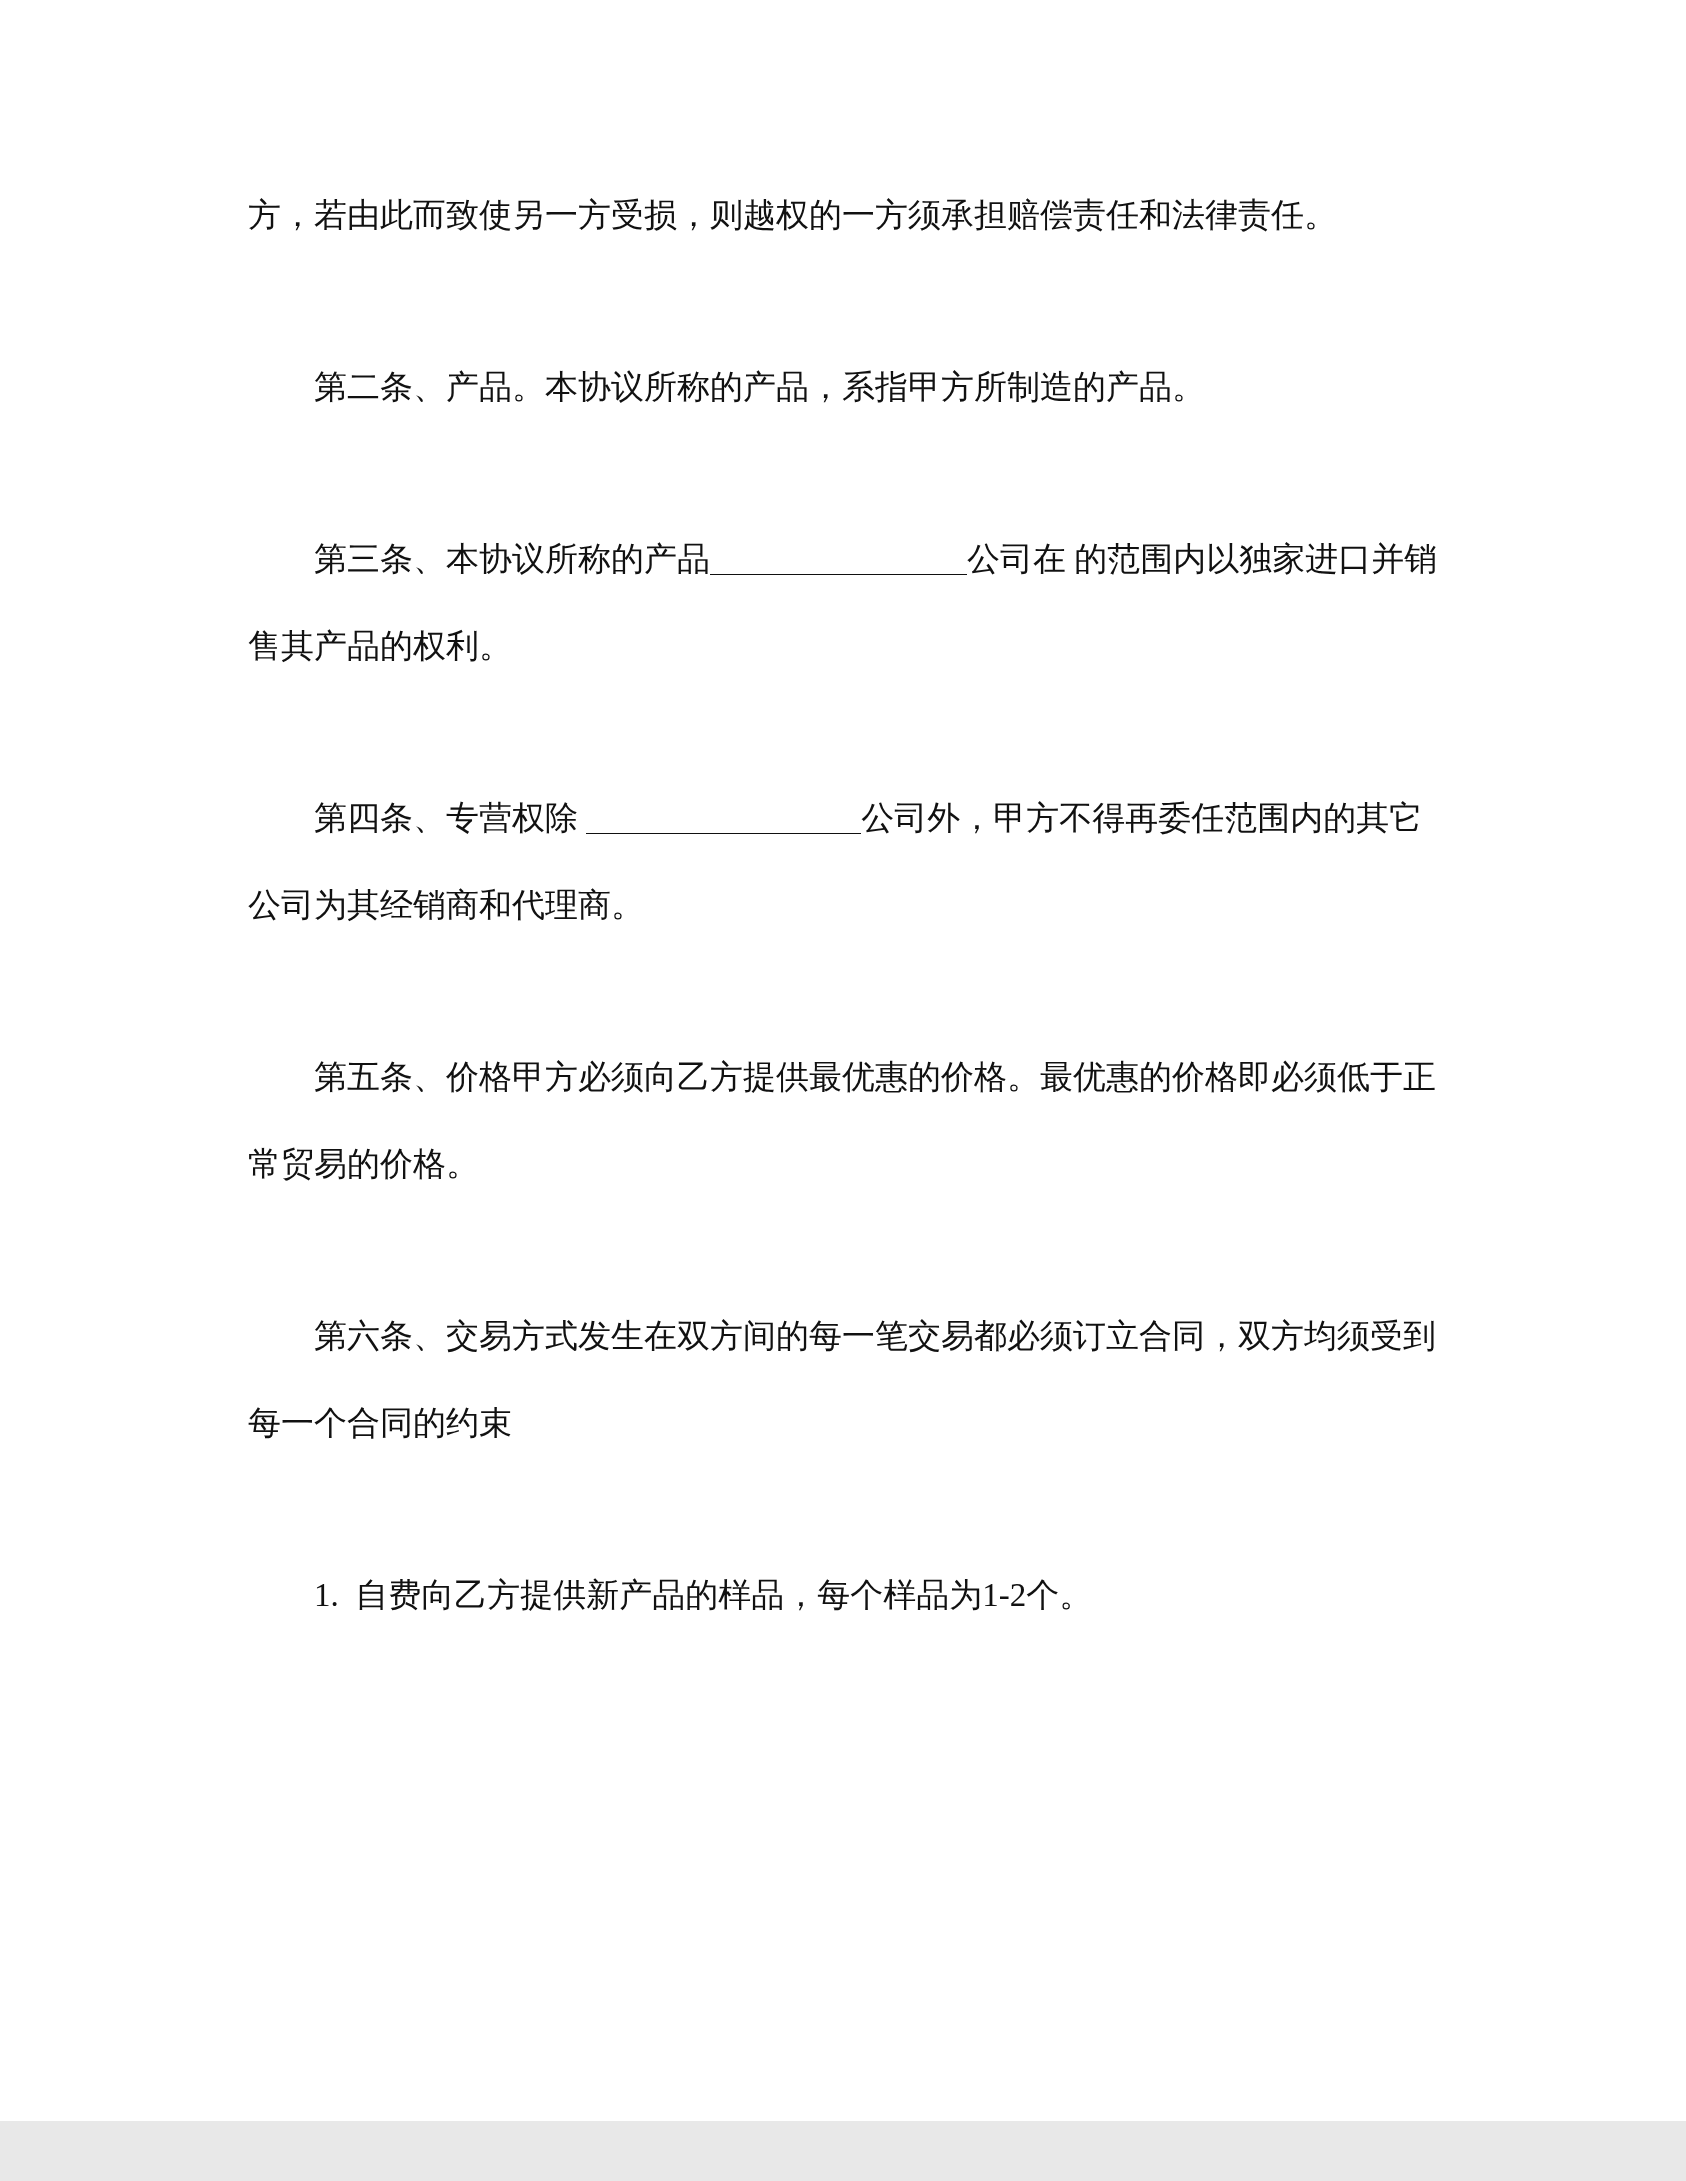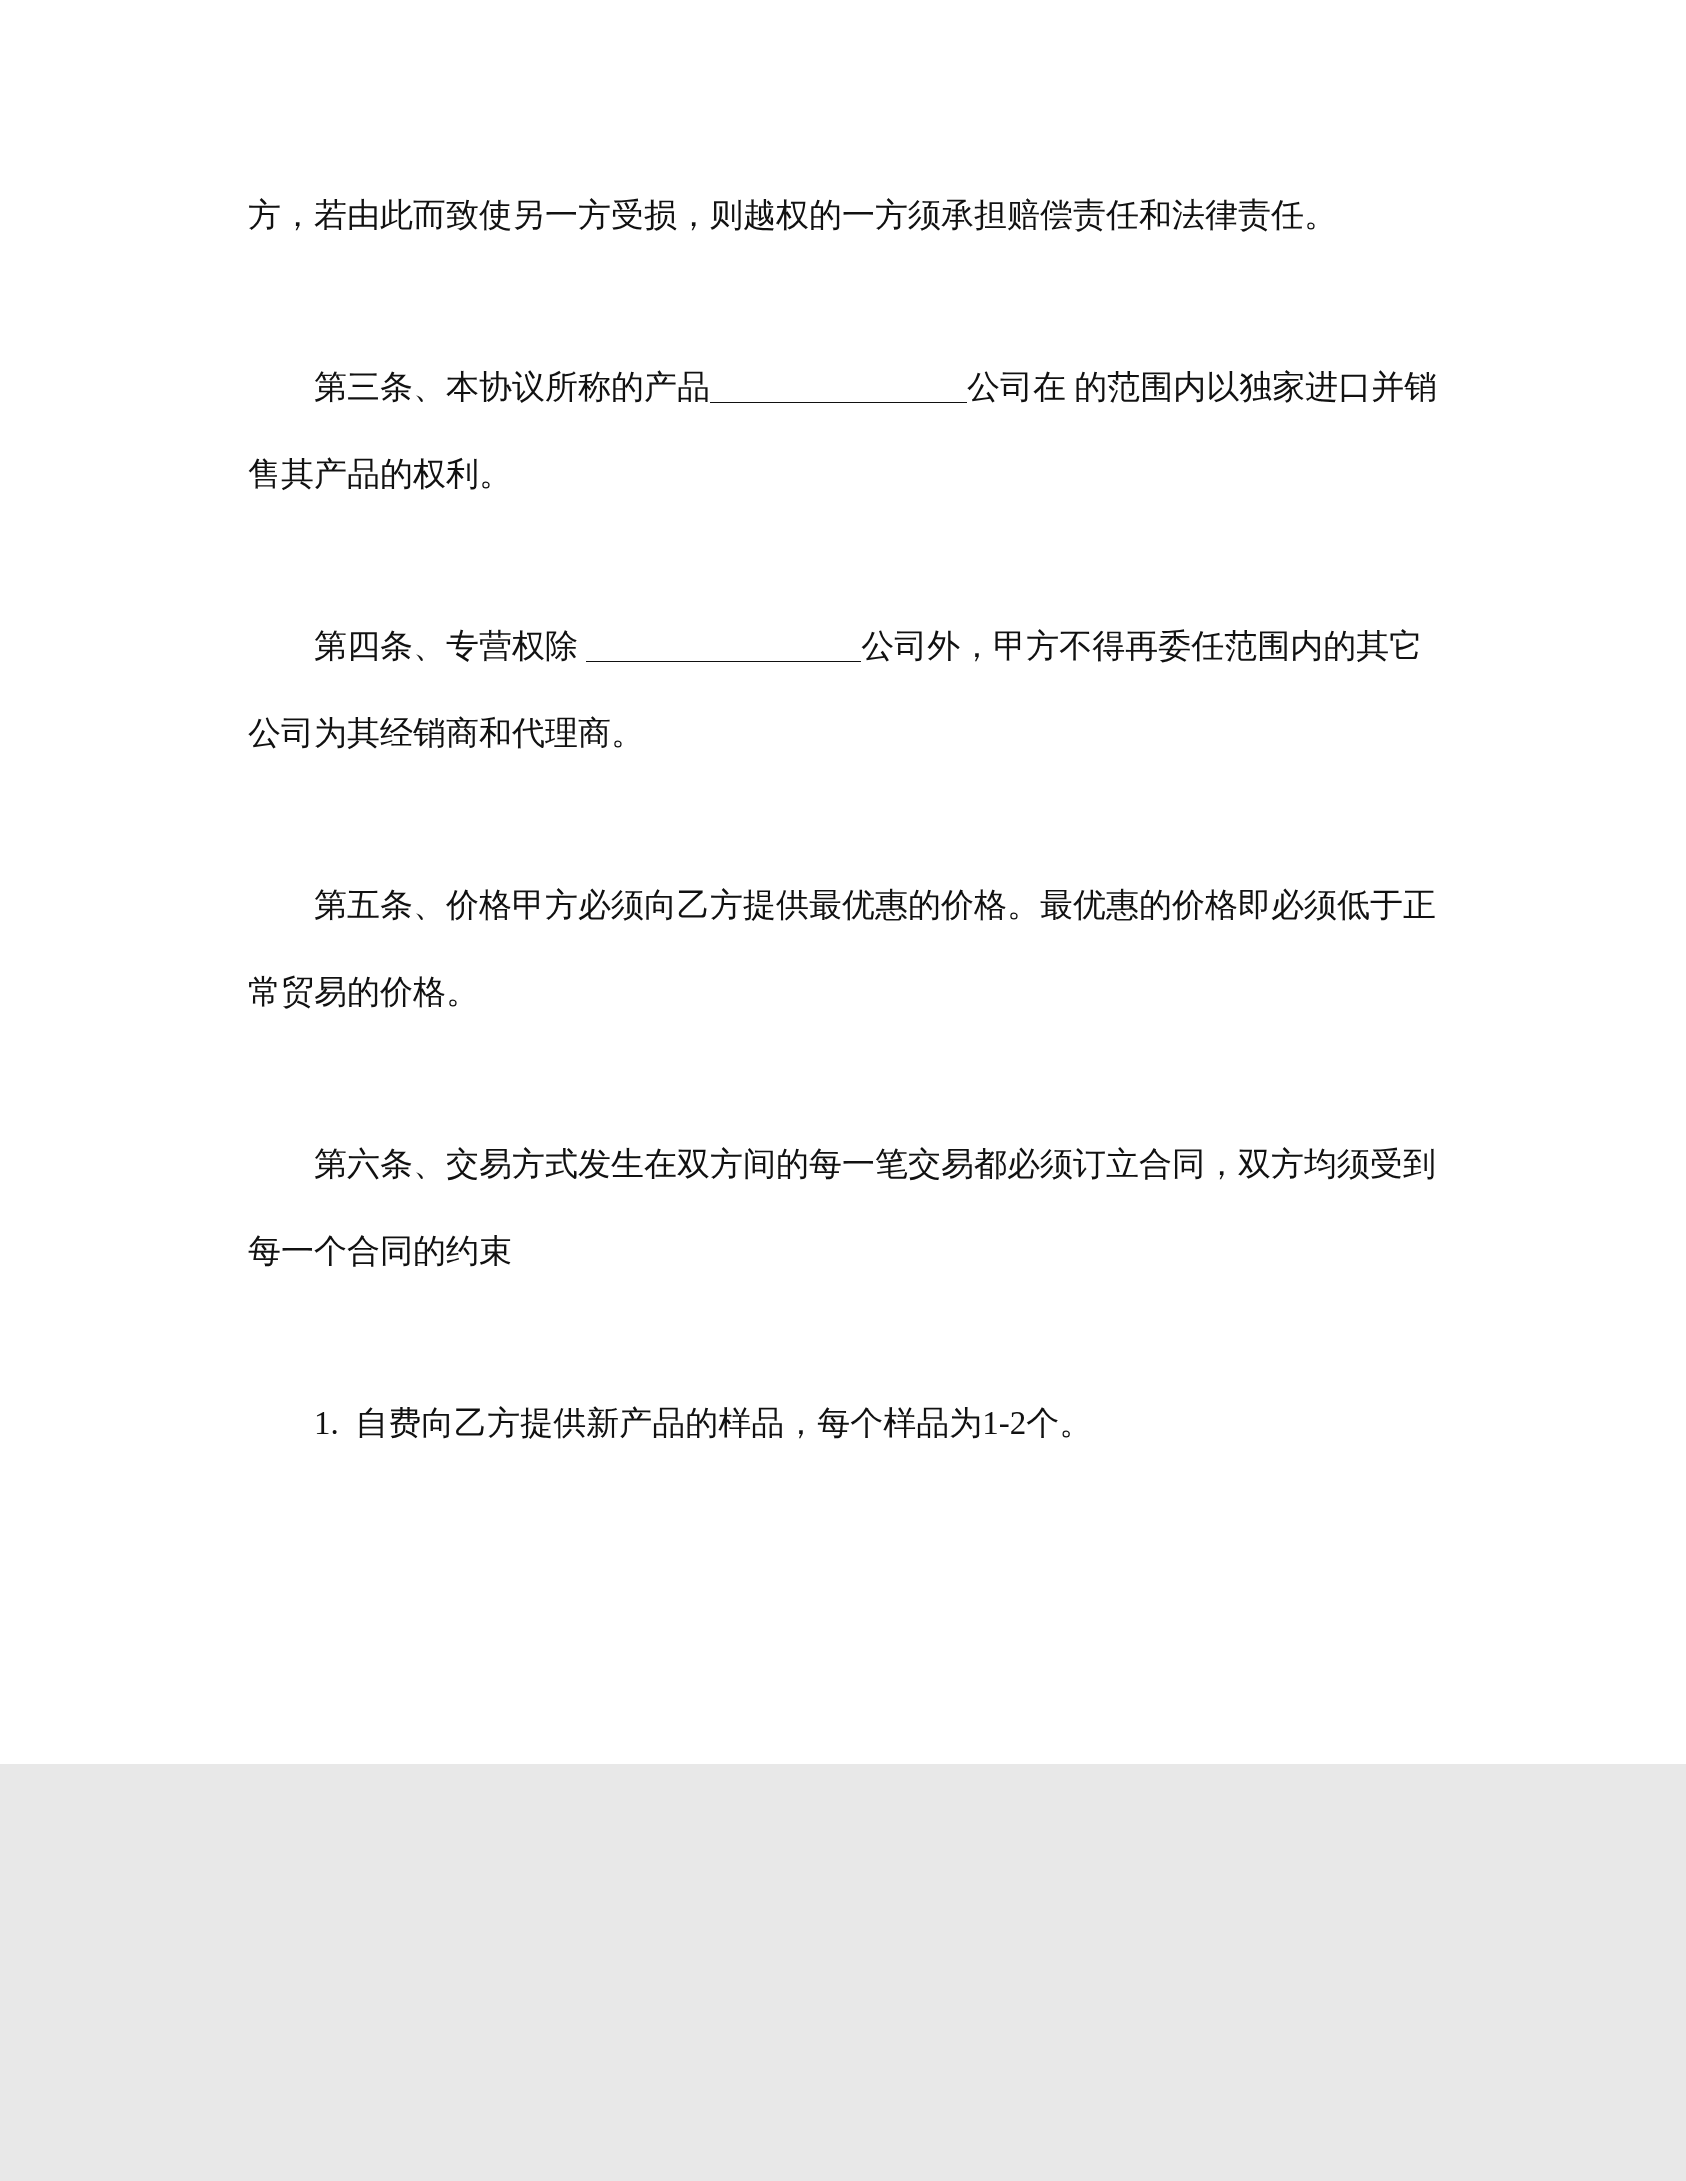--- a/index.html
+++ b/index.html
@@ -3,21 +3,21 @@
 <meta charset="utf-8">
 <style>
   html, body {
     margin: 0;
     padding: 0;
     background: #e8e8e8;
   }
   .page {
     position: relative;
     width: 1686px;
-    height: 1764px;
+    height: 2121px;
     margin: 0 auto;
     background: #ffffff;
     box-sizing: border-box;
     padding: 172px 244px 8px 248px;
     font-family: "Liberation Serif", "DejaVu Serif", serif;
     font-size: 33px;
     line-height: 87px;
     color: #111111;
     overflow: hidden;
   }
@@ -37,20 +37,21 @@
     height: 0;
     line-height: 0;
   }
 </style>
 </head>
 <body>
 
 <div class="page">
   <div>
       <p class="para"><span>方，若由此而致使另一方受损，则越权的一方须承担赔偿责任和法律责任。</span></p>
+      <p class="para indent"><span>第二条、产品。本协议所称的产品，系指甲方所制造的产品。</span></p>
       <p class="para indent"><span>第三条、本协议所称的产品</span><span class="blank" style="width: 257px;"></span><span>公司在 的范围内以独家进口并销售其产品的权利。</span></p>
       <p class="para indent"><span>第四条、专营权除 </span><span class="blank" style="width: 275px;"></span><span>公司外，甲方不得再委任范围内的其它公司为其经销商和代理商。</span></p>
       <p class="para indent"><span>第五条、价格甲方必须向乙方提供最优惠的价格。最优惠的价格即必须低于正常贸易的价格。</span></p>
       <p class="para indent"><span>第六条、交易方式发生在双方间的每一笔交易都必须订立合同，双方均须受到每一个合同的约束</span></p>
       <p class="para indent"><span>1.  自费向乙方提供新产品的样品，每个样品为1-2个。</span></p>
     </div>
 </div>
 
 
 </body></html>

